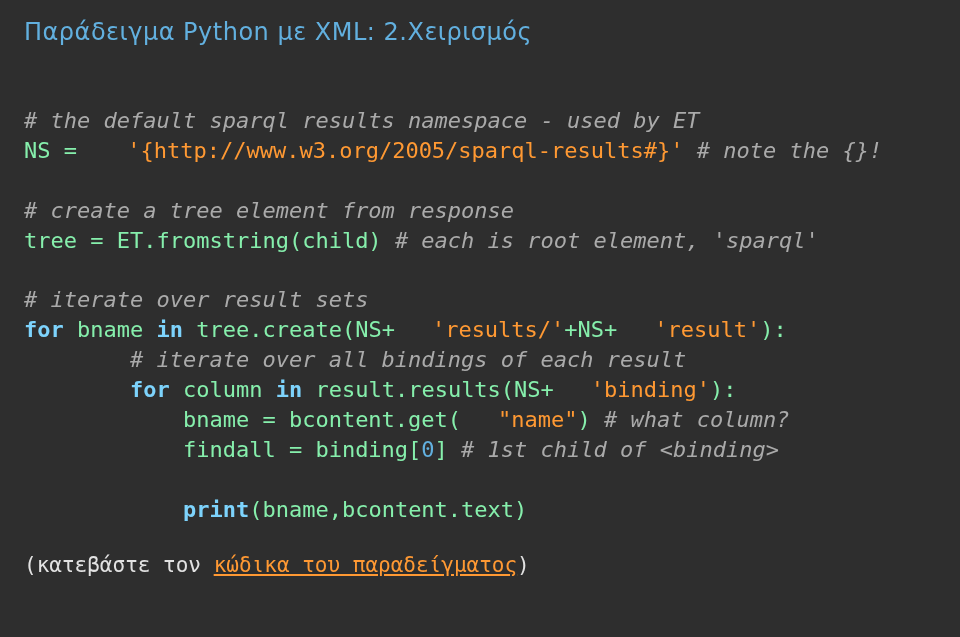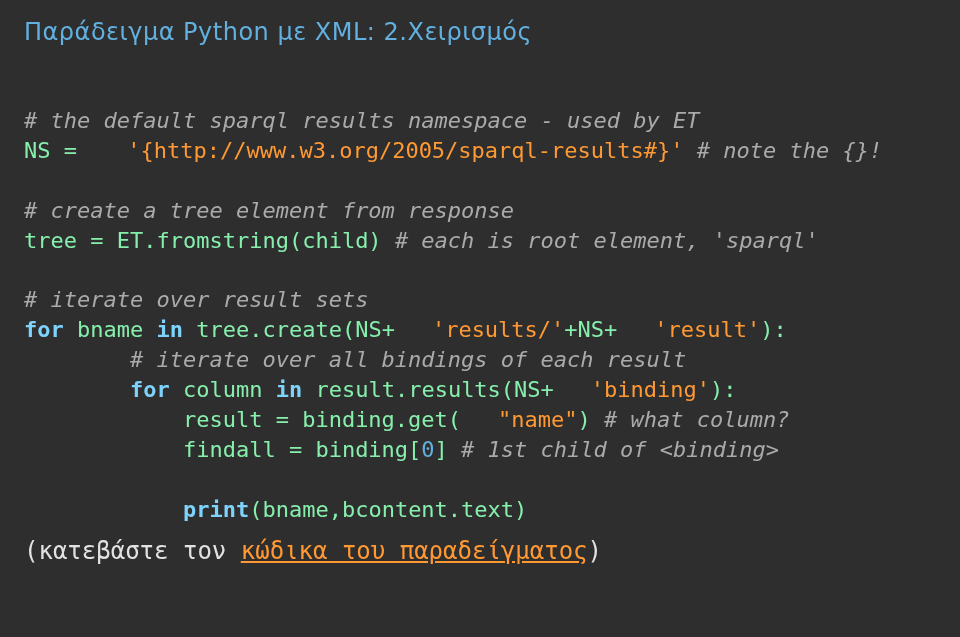--- a/index.html
+++ b/index.html
@@ -30,42 +30,42 @@
     line-height: 1.36;
     white-space: pre;
   }
   .c   { color: #aaaaaa; font-style: italic; text-align: right; }      
   .s   { color: #ff9933; margin-left: 37px; }         
   .id  { color: #86efac; text-align: center; }                           
   .call{ color: #7dd3fc; font-weight: 700; }         
   .num { color: #62b0df; }                           
   .link{ color: #ff9933; text-decoration: underline; }
   .footer {
-    margin-top: 12px;
-    font-size: 24px;
+    margin-top: 28px;
+    font-size: 21px;
   }
   .footer .paren { color: #e2e2e2; }
 </style>
 </head>
 <body>
 
 <div class="slide">
 
   <h1 class="title">Παράδειγμα Python με XML: 2.Χειρισμός</h1>
 
   <div class="code"><span class="c"># the default sparql results namespace - used by ET</span>
 <span class="id">NS = </span><span class="s">'{http://www.w3.org/2005/sparql-results#}'</span><span class="c"> # note the {}!</span>
 
 <span class="c"># create a tree element from response</span>
 <span class="id">tree = ET.fromstring(child) </span><span class="c"># each is root element, 'sparql'</span>
 
 <span class="c"># iterate over result sets</span>
 <span class="call">for</span><span class="id"> bname </span><span class="call">in</span><span class="id"> tree.create(NS+</span><span class="s">'results/'</span><span class="id">+NS+</span><span class="s">'result'</span><span class="id">):</span>
 <span class="c">        # iterate over all bindings of each result</span>
 <span class="id">        </span><span class="call">for</span><span class="id"> column </span><span class="call">in</span><span class="id"> result.results(NS+</span><span class="s">'binding'</span><span class="id">):</span>
-<span class="id">            result = binding.get(</span><span class="s">"name"</span><span class="id">) </span><span class="c"># what column?</span>
+<span class="id">            bname = bcontent.get(</span><span class="s">"name"</span><span class="id">) </span><span class="c"># what column?</span>
 <span class="id">            findall = binding[</span><span class="num">0</span><span class="id">] </span><span class="c"># 1st child of &lt;binding&gt;</span>
 
 <span class="id">            </span><span class="call">print</span><span class="id">(bname,bcontent.text)</span></div>
 
   <div class="footer"><span class="paren">(</span><span class="paren">κατεβάστε τον </span><a class="link">κώδικα του παραδείγματος</a><span class="paren">)</span></div>
 
 </div>
 
 </body></html>

